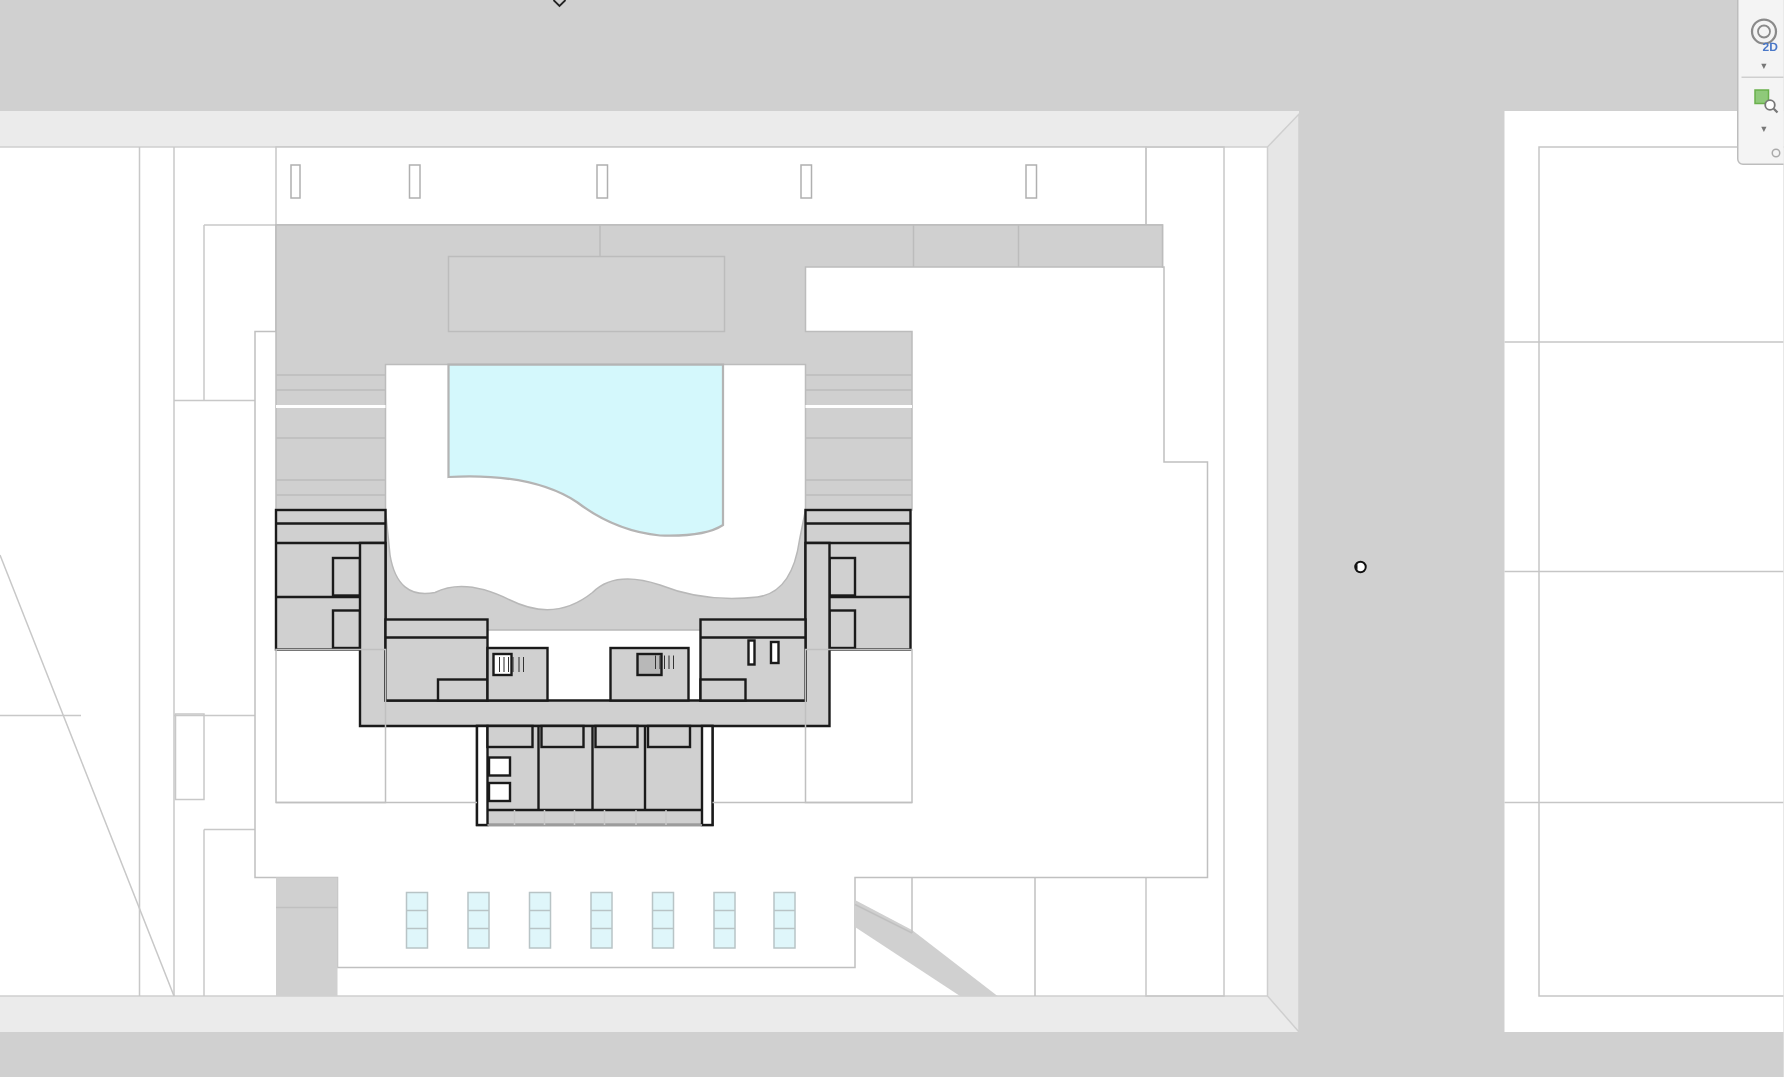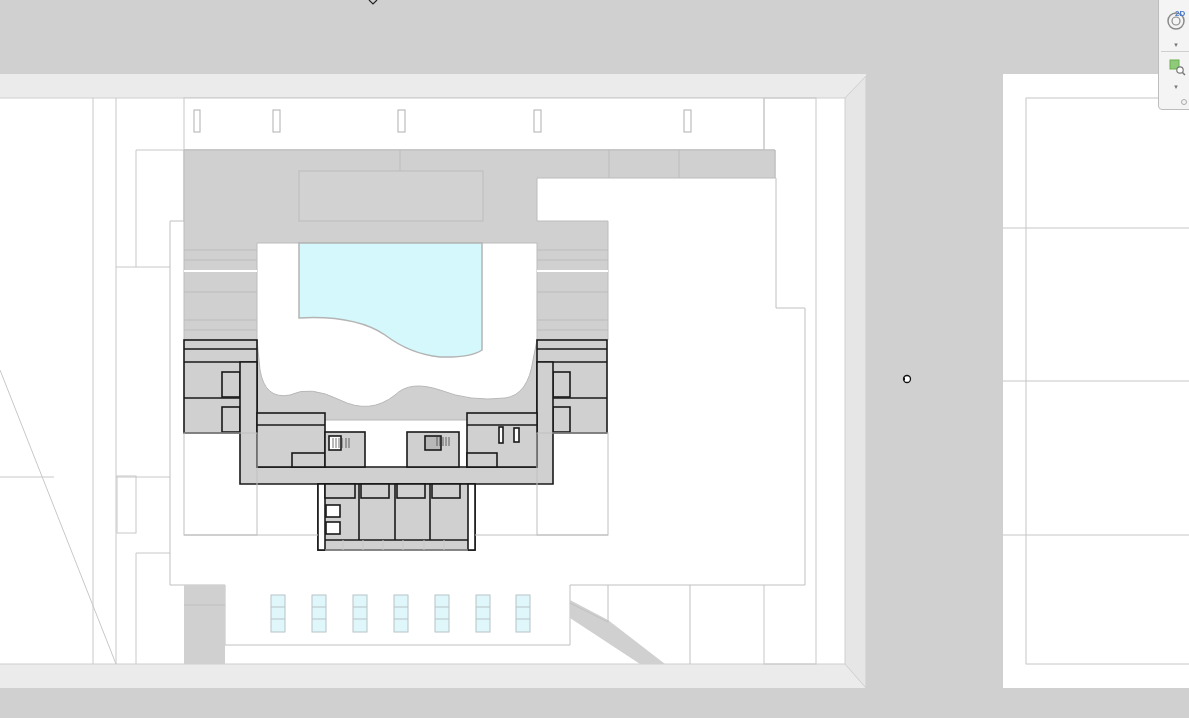--- a/index.html
+++ b/index.html
@@ -233,21 +233,21 @@
       <path d="M1,5 L3,3 L3,7 Z" fill="#111"></path>
     </svg>
 </div>
 
 <div class="nav-bar">
   <div class="nav-btn" style="top:12px;">
     <svg width="26" height="26" viewBox="0 0 26 26">
       <circle cx="13" cy="12" r="8" fill="#f4f4f4" stroke="#8a8a8a" stroke-width="1.5"></circle>
       <circle cx="13" cy="12" r="4" fill="none" stroke="#8a8a8a" stroke-width="1.2"></circle>
     </svg>
-    <span class="nav-label-2d" style="left:12px; top:0;">2D</span>
+    <span class="nav-label-2d" style="left:12px; top:18px;">2D</span>
   </div>
   <div class="nav-dd" style="top:44px;">▾</div>
   <div class="nav-sep" style="top:54px;"></div>
   <div class="nav-btn" style="top:58px;">
     <svg width="26" height="26" viewBox="0 0 26 26">
       <rect x="7" y="5" width="9" height="9" fill="#8fc97a" stroke="#6ab04c"></rect>
       <circle cx="17" cy="15" r="3.2" fill="#fff" stroke="#777" stroke-width="1.2"></circle>
       <line x1="19.5" y1="17.5" x2="22" y2="20" stroke="#777" stroke-width="1.5"></line>
     </svg>
   </div>

